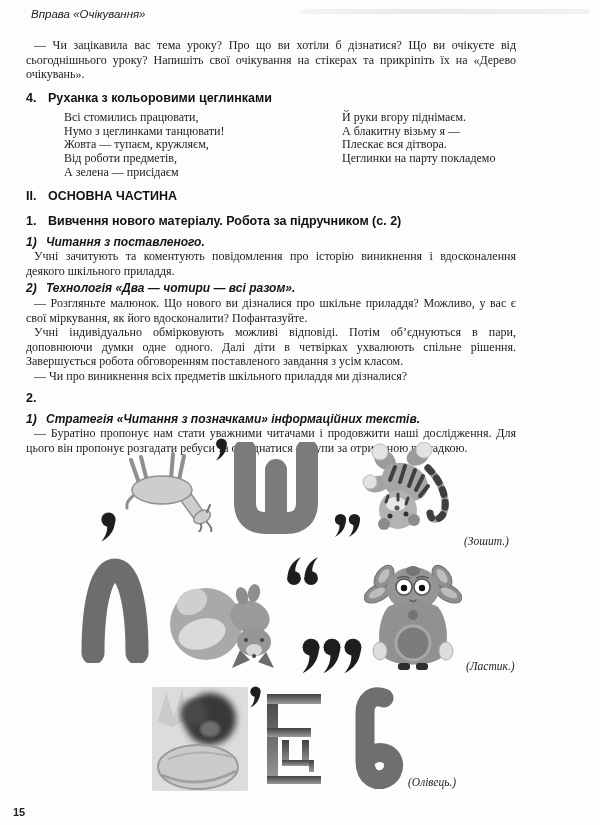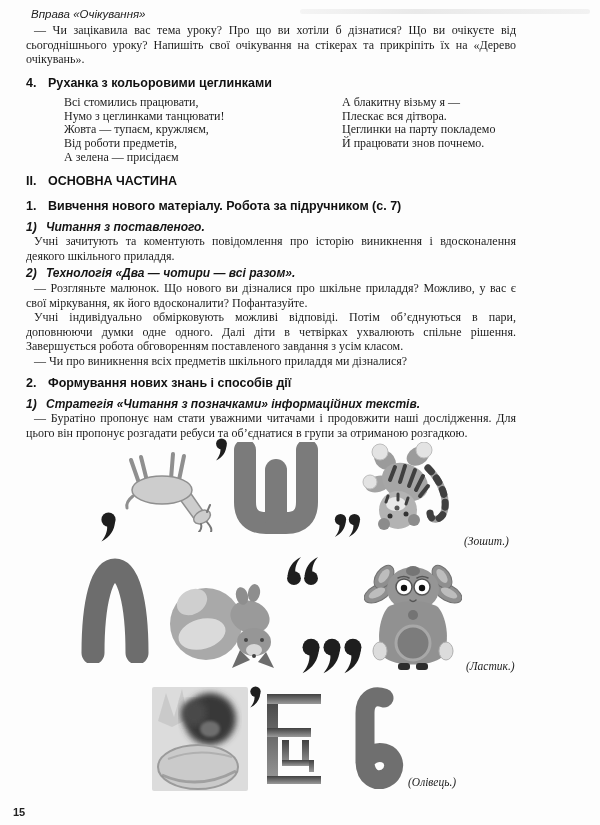--- a/index.html
+++ b/index.html
@@ -12,21 +12,21 @@
                   margin:0 0 0 5px;color:#222;}
   .h-num{font-family:"Liberation Sans", sans-serif;font-weight:bold;font-size:12.5px;line-height:14px;
          margin:0;color:#111;display:flex;}
   .h-num .num{display:inline-block;min-width:22px;flex:0 0 auto;}
   .subhead{font-family:"Liberation Sans", sans-serif;font-weight:bold;font-style:italic;font-size:12px;
            line-height:13.5px;margin:0;color:#151515;display:flex;}
   .subhead .num{display:inline-block;min-width:20px;flex:0 0 auto;font-style:italic;}
   .poem{display:flex;margin:6px 0 0 38px;font-size:12px;line-height:13.8px;}
   .poem .col-left{width:278px;flex:0 0 auto;}
   .poem .col-right{flex:1 1 auto;}
-  .mt3{margin-top:3px;} .mt4{margin-top:4px;} .mt7{margin-top:7px;}
+  .mt3{margin-top:18px;} .mt4{margin-top:4px;} .mt7{margin-top:7px;}
   .mt8{margin-top:8px;} .mt9{margin-top:9px;} .mt11{margin-top:11px;} .mt1{margin-top:0;}
   .rebus-layer{position:absolute;left:0;top:0;width:600px;height:783px;pointer-events:none;}
   .rebus-item{position:absolute;}
   .rebus-answer{position:absolute;font-family:"Liberation Serif", serif;font-style:italic;
                 font-size:11.5px;color:#1e1e1e;white-space:nowrap;}
   .flip180{transform:rotate(180deg);}
   .page-number{position:absolute;left:13px;top:806px;font-family:"Liberation Sans", sans-serif;
                font-weight:bold;font-size:11px;color:#222;}
   .scan-smudge{position:absolute;left:300px;top:9px;width:290px;height:5px;border-radius:3px;
                background:linear-gradient(90deg,#f2f2f2,#e4e4e4 40%,#efefef);opacity:.8;}
@@ -48,54 +48,53 @@
 
     <div class="poem">
       <div class="col-left">
         <div>Всі стомились працювати,</div>
         <div>Нумо з цеглинками танцювати!</div>
         <div>Жовта — тупаєм, кружляєм,</div>
         <div>Від роботи предметів,</div>
         <div>А зелена — присідаєм</div>
       </div>
       <div class="col-right">
+        <div>Й руки вгору піднімаєм.</div>
         <div>А блакитну візьму я —</div>
         <div>Плескає вся дітвора.</div>
         <div>Цеглинки на парту покладемо</div>
-        <div>Й працювати знов почнемо.</div>
       </div>
     </div>
 
     <div class="h-num mt9">
       <span class="num">ІІ.</span>
       <span>ОСНОВНА ЧАСТИНА</span>
     </div>
 
     <div class="h-num mt11">
       <span class="num">1.</span>
-      <span>Вивчення нового матеріалу. Робота за підручником (с. 7)</span>
+      <span>Вивчення нового матеріалу. Робота за підручником (с. 2)</span>
     </div>
 
     <div class="subhead mt8">
       <span class="num">1)</span>
       <span>Читання з поставленого.</span>
     </div>
     <p class="body-text indent mt1">Учні зачитують та коментують повідомлення про історію виникнення і вдосконалення деякого шкільного приладдя.</p>
 
     <div class="subhead mt4">
       <span class="num">2)</span>
       <span>Технологія «Два — чотири — всі разом».</span>
     </div>
     <p class="body-text indent mt1">— Розгляньте малюнок. Що нового ви дізналися про шкільне приладдя? Можливо, у вас є свої міркування, як його вдосконалити? Пофантазуйте.</p>
     <p class="body-text indent">Учні індивідуально обмірковують можливі відповіді. Потім об’єднуються в пари, доповнюючи думки одне одного. Далі діти в четвірках ухвалюють спільне рішення. Завершується робота обговоренням поставленого завдання з усім класом.</p>
     <p class="body-text indent">— Чи про виникнення всіх предметів шкільного приладдя ми дізналися?</p>
 
     <div class="h-num mt7">
       <span class="num">2.</span>
-      <span>Формування нових знань і способів дії</span>
     </div>
 
     <div class="subhead mt8">
       <span class="num">1)</span>
       <span>Стратегія «Читання з позначками» інформаційних текстів.</span>
     </div>
     <p class="body-text indent mt1">— Буратіно пропонує нам стати уважними читачами і продовжити наші дослідження. Для цього він пропонує розгадати ребуси та об’єднатися в групи за отриманою розгадкою.</p>
   </div>
 
   <div class="rebus-layer">

